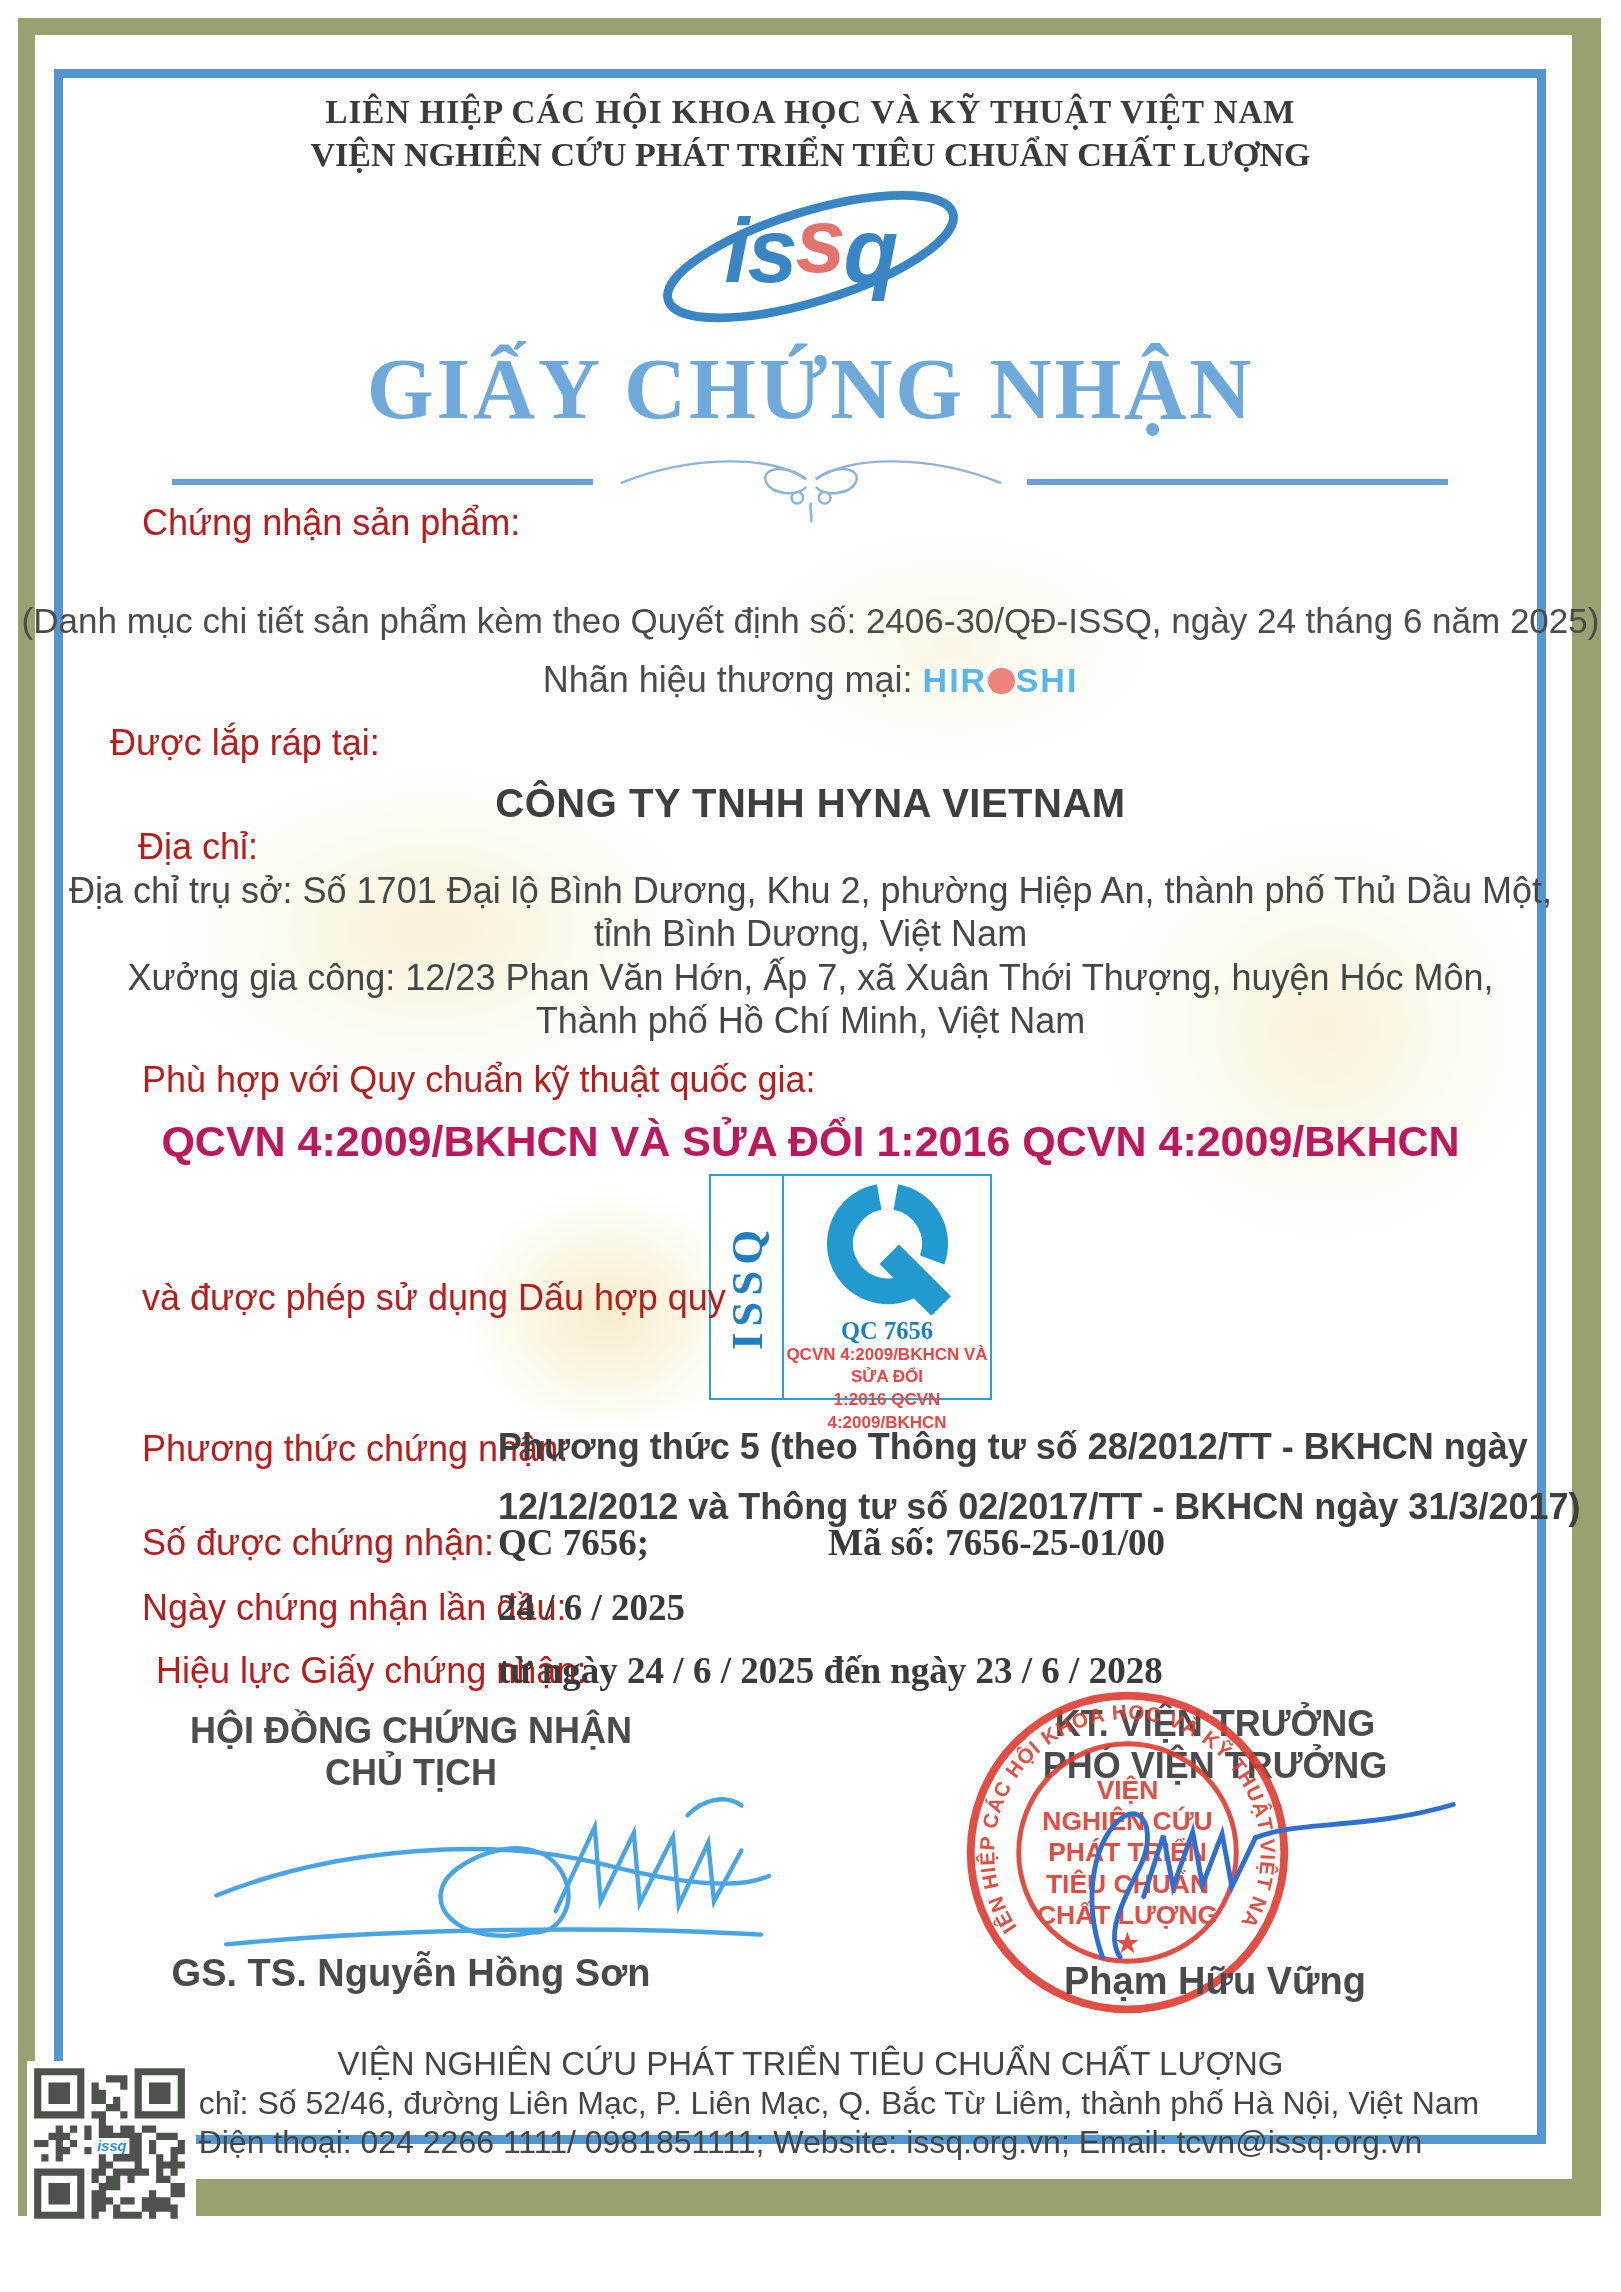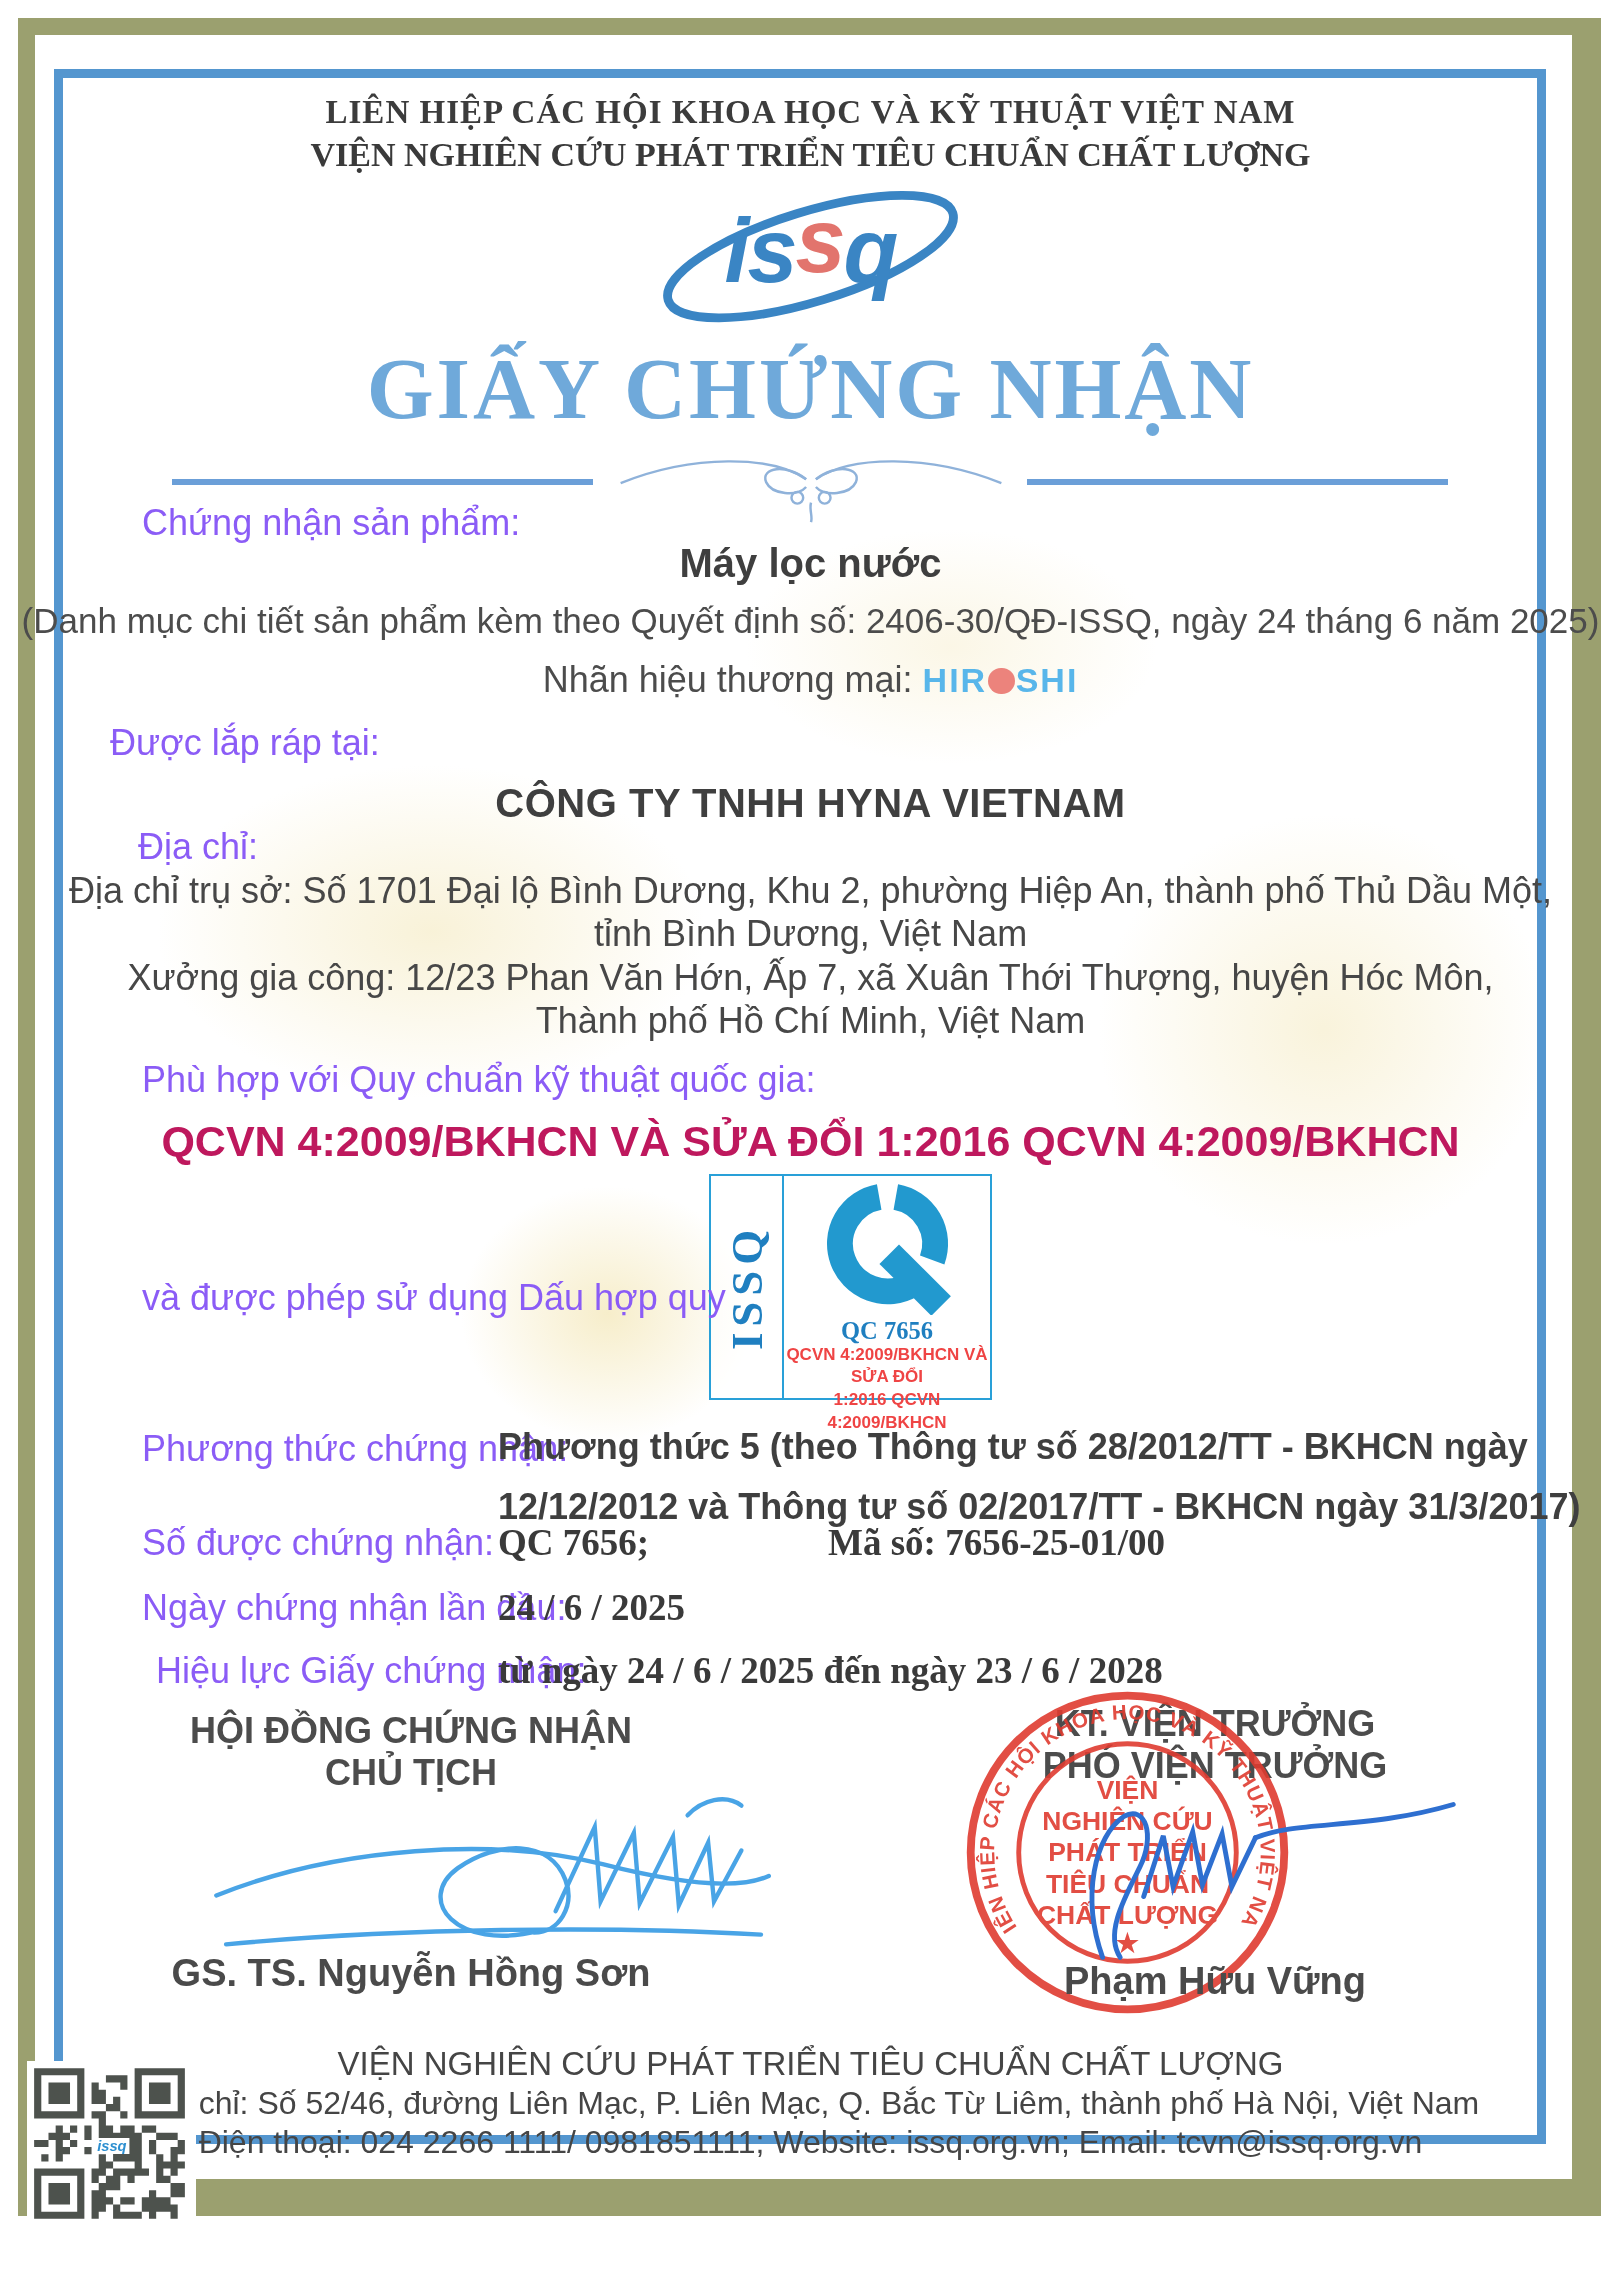--- a/index.html
+++ b/index.html
@@ -7,21 +7,21 @@
         font-family:"Liberation Sans","DejaVu Sans",sans-serif;color:#474747;}
   .abs{position:absolute;}
   .ctr{left:0;right:0;text-align:center;}
   .serif{font-family:"Liberation Serif","DejaVu Serif",serif;}
   .b{font-weight:bold;}
   
   #olive-border{inset:17.6px 19.6px 19.6px 17.6px;border-style:solid;border-color:#9ba06f;
                 border-width:17.6px 29px 37px 17.6px;z-index:1;}
   #blue-border{left:54px;top:69px;right:75px;bottom:92px;border:9.8px solid #5496cf;z-index:1;}
   .blob{border-radius:50%;z-index:0;}
-  .label{font-size:36px;color:#8b5cf6;}
+  .label{font-size:36px;color:#b91c1c;}
   .value-sans-b{font-size:36px;font-weight:bold;color:#3f3f3f;}
   .value-serif-b{font-family:"Liberation Serif","DejaVu Serif",serif;font-size:37px;font-weight:bold;color:#3a3a3a;}
   .z2{z-index:2;}
   
   #cr-box{left:709px;top:1174px;width:279px;height:222px;border:2.9px solid #29a0d8;display:flex;z-index:2;background:rgba(255,255,255,.6);}
   #cr-left{width:71px;border-right:2.9px solid #29a0d8;position:relative;}
   #cr-issq{position:absolute;left:50%;top:50%;transform:translate(-50%,-50%) rotate(-90deg);
            font-family:"Liberation Serif","DejaVu Serif",serif;font-weight:bold;font-size:45px;
            letter-spacing:5.9px;color:#1f7fc0;}
   #cr-right{flex:1;text-align:center;position:relative;}
@@ -74,21 +74,20 @@
       <path d="M405,38 C330,8 250,10 215,34"></path>
       <path d="M205,34 C185,18 158,22 164,37 C170,50 196,52 205,42"></path>
       <path d="M215,34 C235,18 262,22 256,37 C250,50 224,52 215,42"></path>
       <circle cx="196" cy="53" r="6"></circle>
       <circle cx="224" cy="53" r="6"></circle>
       <path d="M210,58 C208,66 212,72 210,78"></path>
     </svg>
   </div>
 
   <div class="abs label z2" style="left:142px;top:502px;">Chứng nhận sản phẩm:</div>
-  <div class="abs ctr z2 b" style="top:541px;font-size:40px;color:#3f3f3f;">Máy lọc nước</div>
   <div class="abs ctr z2" style="top:601px;font-size:35px;color:#4c4c4c;">(Danh mục chi tiết sản phẩm kèm theo Quyết định số: 2406-30/QĐ-ISSQ, ngày 24 tháng 6 năm 2025)</div>
 
   <div class="abs ctr z2" style="top:659px;font-size:36px;color:#4c4c4c;">
     <span>Nhãn hiệu thương mại:</span>
     <span class="brand"><span>HIR</span><span class="sun"></span><span>SHI</span></span>
   </div>
 
   <div class="abs label z2" style="left:110px;top:722px;">Được lắp ráp tại:</div>
   <div class="abs ctr z2 b" style="top:781px;font-size:40px;color:#3f3f3f;letter-spacing:0.5px;">CÔNG TY TNHH HYNA VIETNAM</div>
   <div class="abs label z2" style="left:110px;top:826px;margin-left:28px;">Địa chỉ:</div>

